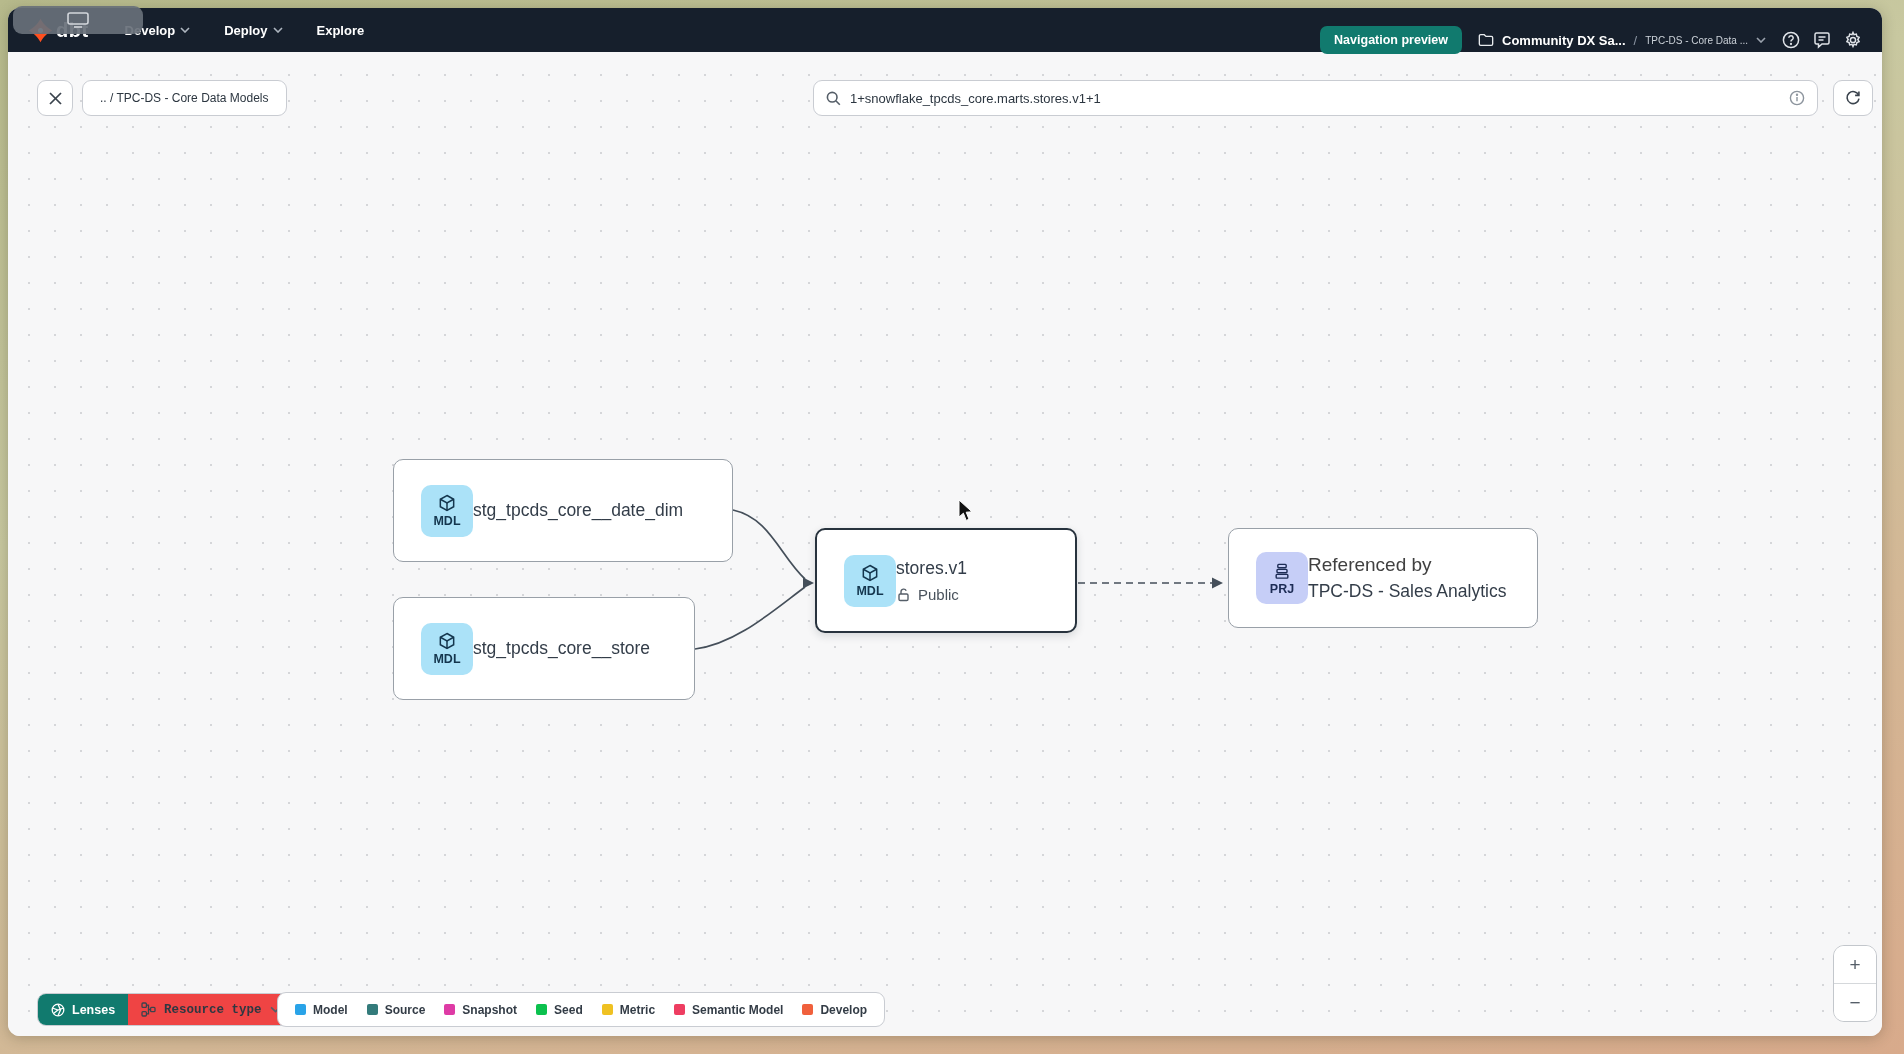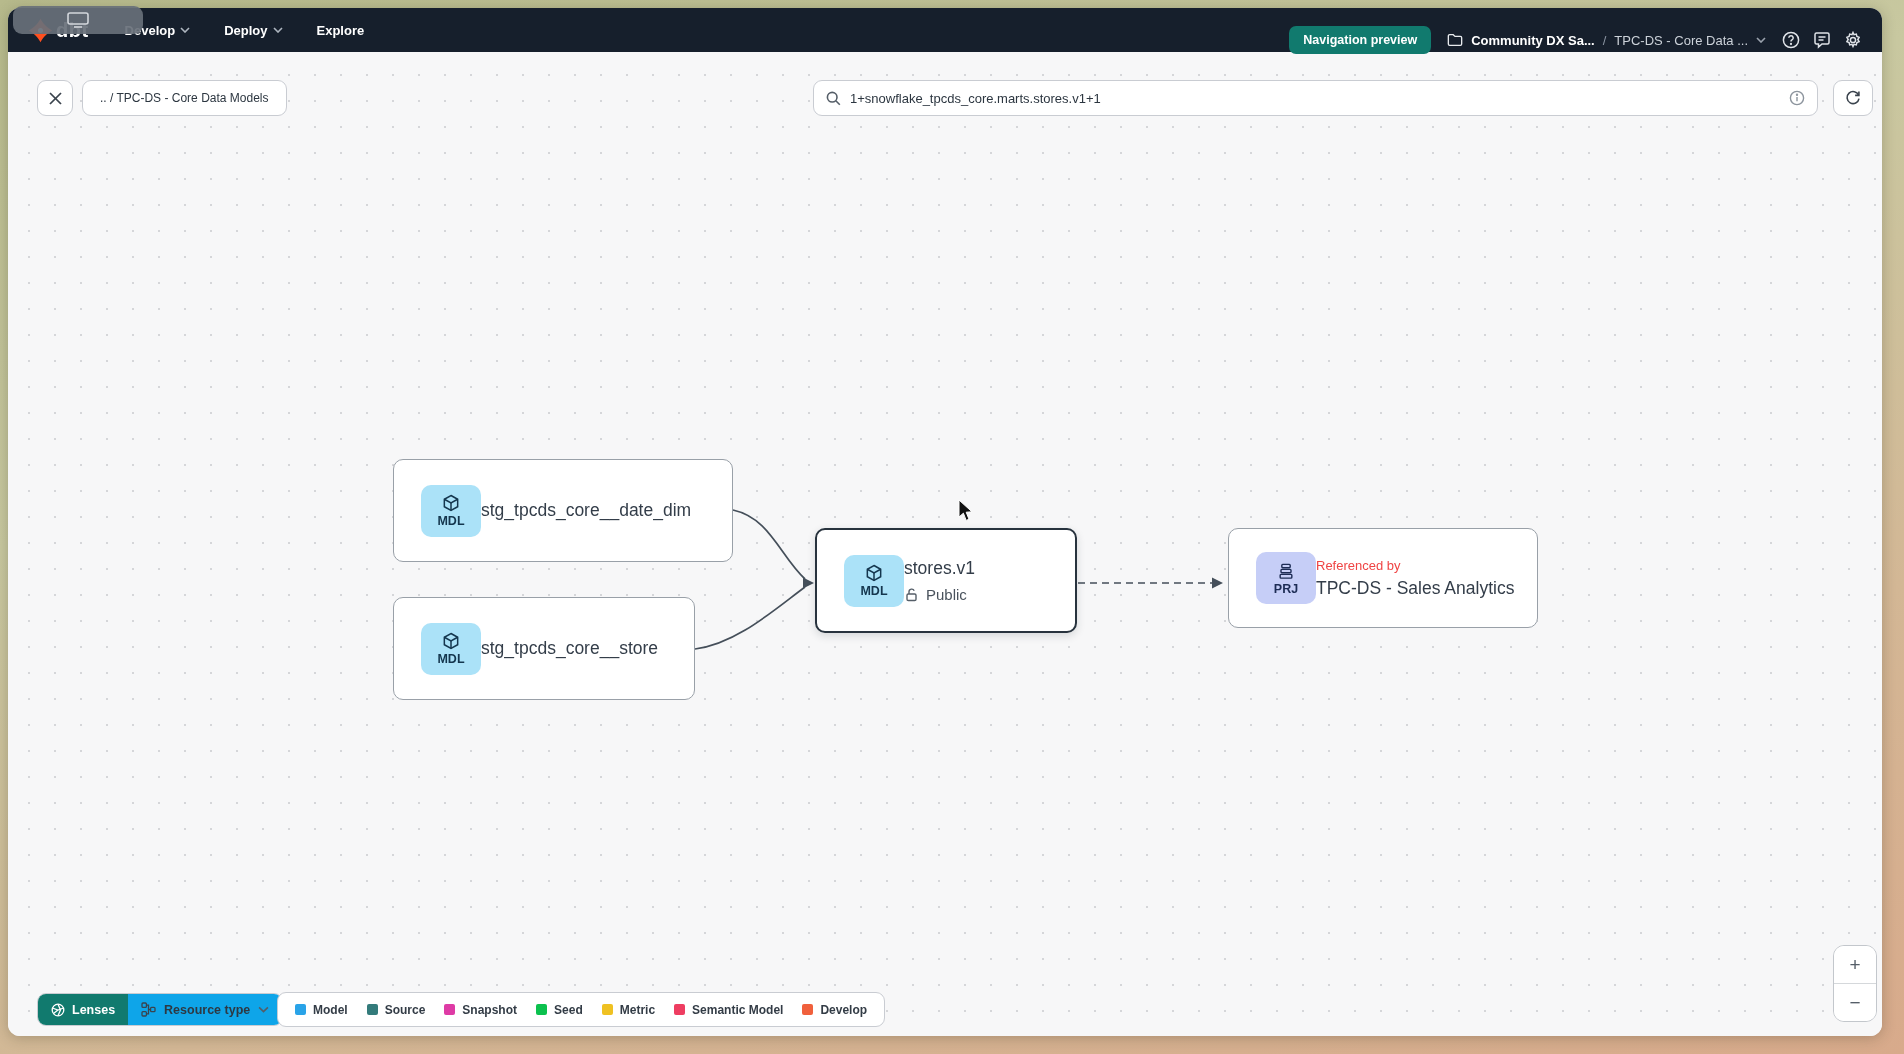--- a/index.html
+++ b/index.html
@@ -38,21 +38,21 @@
   .menu-item svg { width: 10px; height: 6px; stroke: #aeb6c0; }
   .nav-right { margin-left: auto; display: flex; align-items: center; gap: 16px; margin-top: 20px; }
   .preview-badge {
     background: #117a6e; color: #fff; font-size: 12.5px; font-weight: bold;
     padding: 7px 14px; border-radius: 7px; cursor: pointer; white-space: nowrap;
   }
   .breadcrumb { display: flex; align-items: center; gap: 8px; cursor: pointer; text-align: center; }
   .breadcrumb svg.folder { width: 16px; height: 14px; stroke: #e8ebee; }
   .bc-account { color: #ffffff; font-size: 13px; font-weight: bold; white-space: nowrap; }
   .bc-sep { color: #8b95a3; font-size: 13px; }
-  .bc-project { color: #ccd2d9; font-size: 13px; white-space: nowrap; }
+  .bc-project { color: #ccd2d9; font-size: 10px; white-space: nowrap; }
   .breadcrumb svg.chev { width: 10px; height: 6px; stroke: #9aa2ad; }
   .nav-icons { display: flex; align-items: center; gap: 13px; }
   .nav-icons svg { width: 18px; height: 18px; stroke: #dfe3e8; cursor: pointer; }
 
   
   .canvas {
     position: absolute; left: 0; top: 44px; right: 0; bottom: 0;
     background-color: #f7f7f8;
     background-image: radial-gradient(circle, #d5d6d9 1.1px, transparent 1.4px);
     background-size: 26px 26px; background-position: 8px 10px;
@@ -85,35 +85,35 @@
   .refresh-btn { left: 1825px; top: 28px; width: 40px; height: 36px; }
   .refresh-btn svg { width: 16px; height: 16px; stroke: #3a434d; }
 
   
   .node {
     position: absolute; background: #fff; border: 1px solid #99a0a8; border-radius: 10px;
     display: flex; align-items: center; cursor: pointer;
   }
   .node.selected { border: 2px solid #28333e; box-shadow: 0 3px 8px rgba(30,40,50,0.15); }
   .node-badge {
-    width: 60px; height: 52px; border-radius: 10px; flex: none;
+    width: 52px; height: 52px; border-radius: 10px; flex: none;
     display: flex; flex-direction: column; align-items: center; justify-content: center;
     margin-left: 27px; gap: 1px;
   }
   .node-badge.mdl { background: #abe2f8; }
   .node-badge.prj { background: #c6cef7; }
   .node-badge svg { width: 20px; height: 20px; stroke: #14364e; }
   .node-badge.prj svg { stroke: #1d2c55; }
   .badge-label { font-size: 12.5px; font-weight: bold; color: #14364e; }
   .node-badge.prj .badge-label { color: #1d2c55; }
   .node-text { display: flex; flex-direction: column; gap: 7px; }
   .node-title { font-size: 17.5px; color: #333d49; font-weight: 500; white-space: nowrap; }
   .node-access { display: flex; align-items: center; gap: 7px; font-size: 15px; color: #49525c; }
   .node-access svg { width: 15px; height: 15px; stroke: #555e68; }
-  .node-kicker { font-size: 13px; color: #ef4444; font-weight: 500; }
+  .node-kicker { font-size: 19px; color: #404040; font-weight: 500; }
   .node-date-dim { left: 385px; top: 407px; width: 340px; height: 103px; }
   .node-store    { left: 385px; top: 545px; width: 302px; height: 103px; }
   .node-stores-v1{ left: 807px; top: 476px; width: 262px; height: 105px; }
   .node-prj      { left: 1220px; top: 476px; width: 310px; height: 100px; }
   .node-prj .node-text { gap: 5px; }
 
   
   .cursor { position: absolute; left: 950px; top: 448px; width: 16px; height: 22px; pointer-events: none; z-index: 40; }
 
   
@@ -121,21 +121,21 @@
     position: absolute; left: 29px; top: 941px; height: 33px; display: flex;
     border: 1px solid #c9ccd2; border-radius: 9px; overflow: hidden; background: #fff;
   }
   .seg-lenses {
     background: #117a6e; color: #fff; display: flex; align-items: center; gap: 7px;
     padding: 0 13px; font-size: 12.5px; font-weight: bold; cursor: pointer;
   }
   .seg-lenses svg { width: 14px; height: 14px; stroke: #fff; }
   .seg-resource {
     display: flex; align-items: center; gap: 8px; padding: 0 13px;
-    color: #2e3842; font-size: 12.5px; font-weight: bold; cursor: pointer; background: #0ea5e9;
+    color: #2e3842; font-size: 12.5px; font-weight: bold; cursor: pointer; background: #ef4444; font-family: Liberation Mono, monospace;
   }
   .seg-resource svg.rt { width: 15px; height: 15px; stroke: #3a434d; }
   .seg-resource svg.chev { width: 11px; height: 7px; stroke: #545d67; }
 
   .legend {
     position: absolute; left: 269px; top: 940px; height: 35px; padding: 0 17px;
     background: #fff; border: 1px solid #c9ccd2; border-radius: 9px;
     display: flex; align-items: center; gap: 19px;
   }
   .legend-item { display: flex; align-items: center; gap: 7px; }

